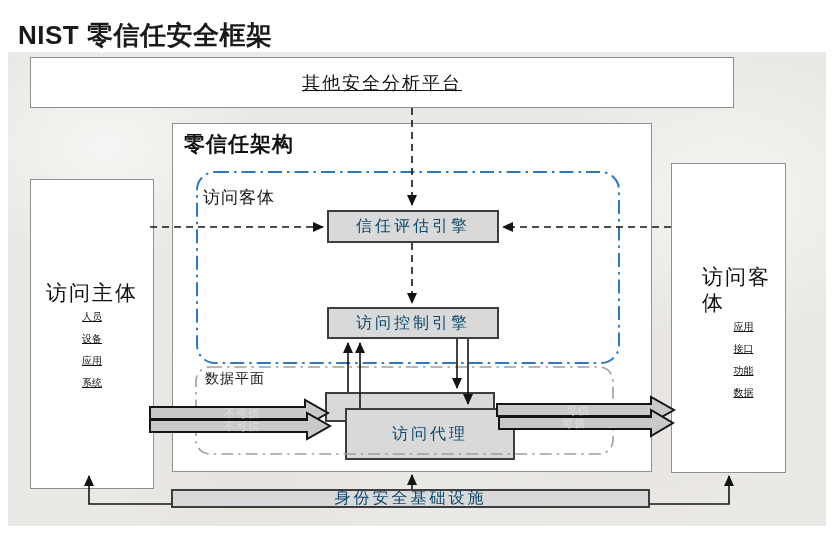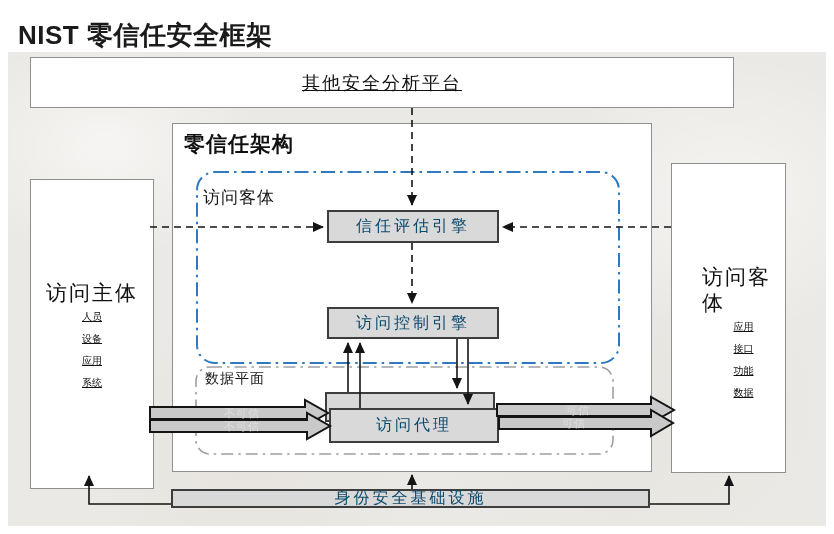--- a/index.html
+++ b/index.html
@@ -40,21 +40,21 @@
   .subject-box{left:30px;top:179px;width:124px;height:310px;}
   .object-box{left:671px;top:163px;width:115px;height:310px;padding-left:30px;}
   .side-title{font-size:21px;letter-spacing:2px;line-height:26px;}
   .side-item{font-size:10px;line-height:22px;text-decoration:underline;}
   .plane-label{position:absolute;font-size:17px;letter-spacing:1px;color:#161616;}
   .control-plane-label{left:203px;top:186px;}
   .data-plane-label{left:205px;top:370px;font-size:14px;}
   .trust-engine{left:327px;top:210px;width:172px;height:33px;}
   .access-engine{left:327px;top:307px;width:172px;height:32px;}
   .proxy-back{left:325px;top:392px;width:170px;height:30px;}
-  .proxy-front{left:329px;top:408px;width:170px;height:35px;}
+  .proxy-front{left:345px;top:408px;width:170px;height:52px;}
   .infra-box{left:171px;top:489px;width:479px;height:19px;font-size:16px;}
   .overlay{position:absolute;left:0;top:0;pointer-events:none;}
   .flow-label{
     position:absolute;font-size:11px;letter-spacing:1px;color:#dedede;line-height:12px;
   }
 </style>
 </head>
 <body>
 
 <div class="stage">

